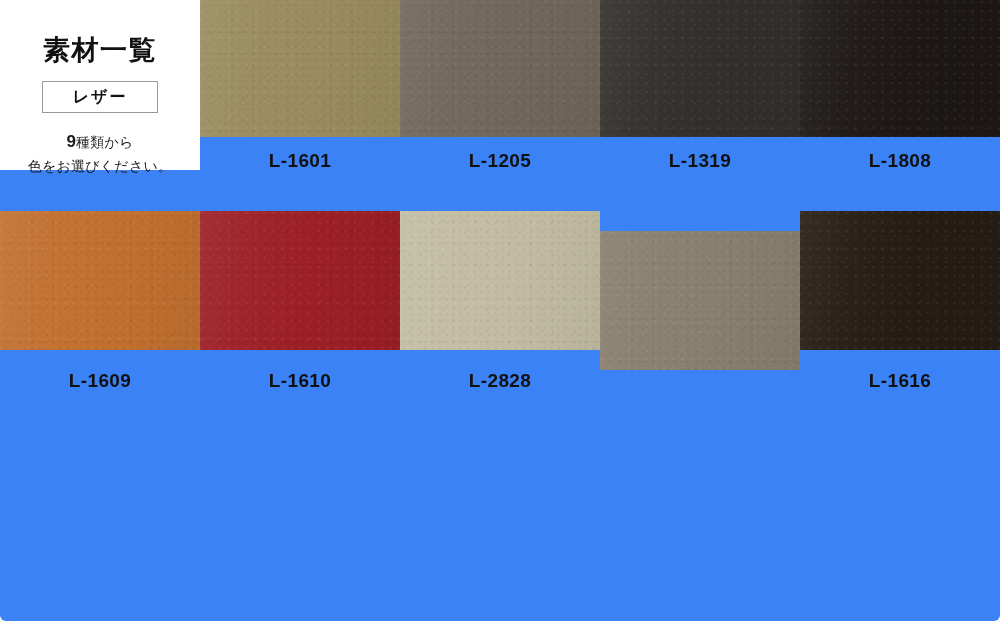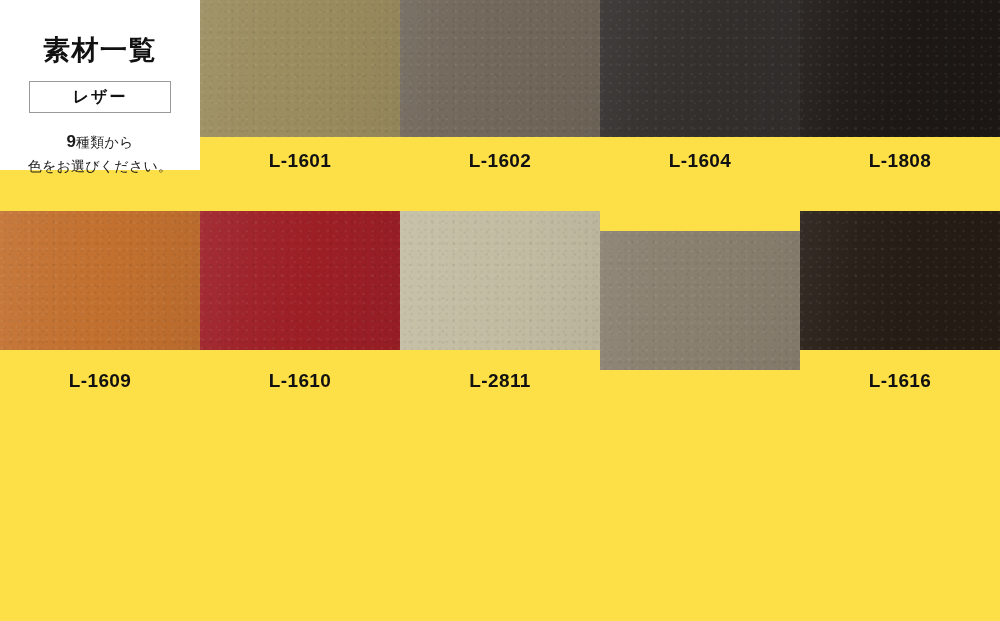--- a/index.html
+++ b/index.html
@@ -14,21 +14,22 @@
     overflow: hidden;
     font-family: "Liberation Sans", "DejaVu Sans", sans-serif;
     color: #1a1a1a;
     -webkit-font-smoothing: antialiased;
   }
 
   .page {
     position: relative;
     width: 1000px;
     height: 621px;
-    background: #fde047;
+    background: #3b82f6;
+    border-radius: 6px;
   }
 
   
   .row {
     position: absolute;
     left: 0;
     width: 1000px;
     display: flex;
   }
   .row-1 { top: 0; }
@@ -106,21 +107,21 @@
     padding-top: 36px;
     font-size: 27px;
     font-weight: bold;
     letter-spacing: 1.5px;
     color: #111111;
     line-height: 1.1;
   }
   .material-chip {
     display: block;
     box-sizing: border-box;
-    width: 142px;
+    width: 116px;
     margin: 15px auto 0 auto;
     padding: 6px 0 7px 0;
     border: 1px solid #9a9a9a;
     background: #ffffff;
     font-size: 16px;
     font-weight: bold;
     letter-spacing: 2px;
     color: #111111;
     text-align: center;
     line-height: 1.1;
@@ -165,29 +166,29 @@
         <span class="sheen"></span>
       </div>
       <span class="swatch-label">L-1601</span>
     </div>
 
     <div class="cell">
       <div class="swatch" style="background-color: rgb(113, 103, 90);">
         <span class="grain"></span>
         <span class="sheen"></span>
       </div>
-      <span class="swatch-label">L-1602</span>
+      <span class="swatch-label">L-1205</span>
     </div>
 
     <div class="cell">
       <div class="swatch" style="background-color: rgb(51, 47, 45);">
         <span class="grain"></span>
         <span class="sheen"></span>
       </div>
-      <span class="swatch-label">L-1604</span>
+      <span class="swatch-label">L-1319</span>
     </div>
 
     <div class="cell">
       <div class="swatch" style="background-color: rgb(29, 24, 21);">
         <span class="grain"></span>
         <span class="sheen"></span>
       </div>
       <span class="swatch-label">L-1808</span>
     </div>
   </div>
@@ -208,21 +209,21 @@
         <span class="sheen"></span>
       </div>
       <span class="swatch-label">L-1610</span>
     </div>
 
     <div class="cell">
       <div class="swatch" style="background-color: rgb(194, 189, 162);">
         <span class="grain"></span>
         <span class="sheen"></span>
       </div>
-      <span class="swatch-label">L-2811</span>
+      <span class="swatch-label">L-2828</span>
     </div>
 
     <div class="cell">
       <div class="swatch" style="background-color: rgb(137, 127, 111);">
         <span class="grain"></span>
         <span class="sheen"></span>
       </div>
     </div>
 
     <div class="cell">

